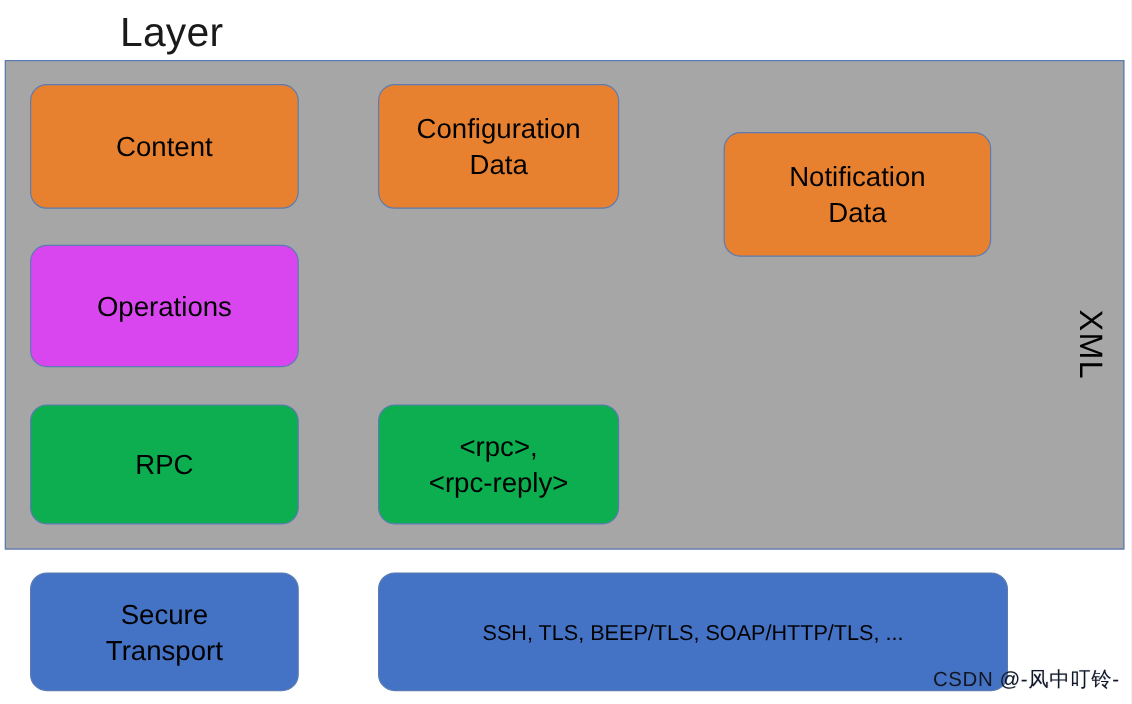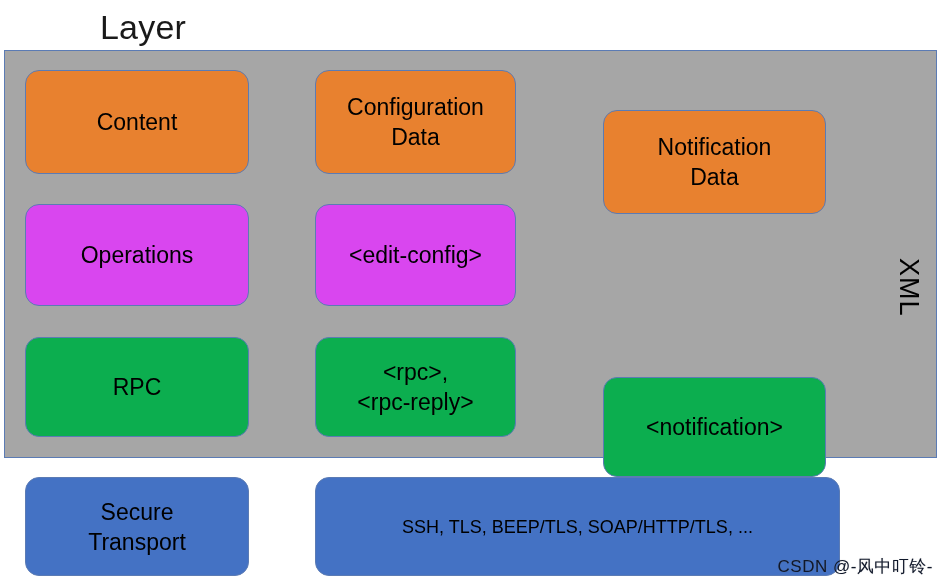--- a/index.html
+++ b/index.html
@@ -127,26 +127,24 @@
     <div class="xml-label">XML</div>
   </div>
 
   <div class="box orange col1 row-content">Content</div>
   <div class="box orange col2 row-content">Configuration
 Data</div>
   <div class="box orange col3 row-content">Notification
 Data</div>
 
   <div class="box yellow col1 row-ops">Operations</div>
-  <div class="box yellow col2 row-ops">&lt;edit-config&gt;</div>
 
   <div class="box green col1 row-rpc">RPC</div>
   <div class="box green col2 row-rpc">&lt;rpc&gt;,
 &lt;rpc-reply&gt;</div>
-  <div class="box green col3 row-rpc">&lt;notification&gt;</div>
 
   <div class="box blue col1 row-transport">Secure
 Transport</div>
   <div class="box blue transport-wide row-transport small-text">SSH, TLS, BEEP/TLS, SOAP/HTTP/TLS, ...</div>
 
   <div class="watermark">CSDN @-风中叮铃-</div>
 
 </div>
 
 </body></html>

